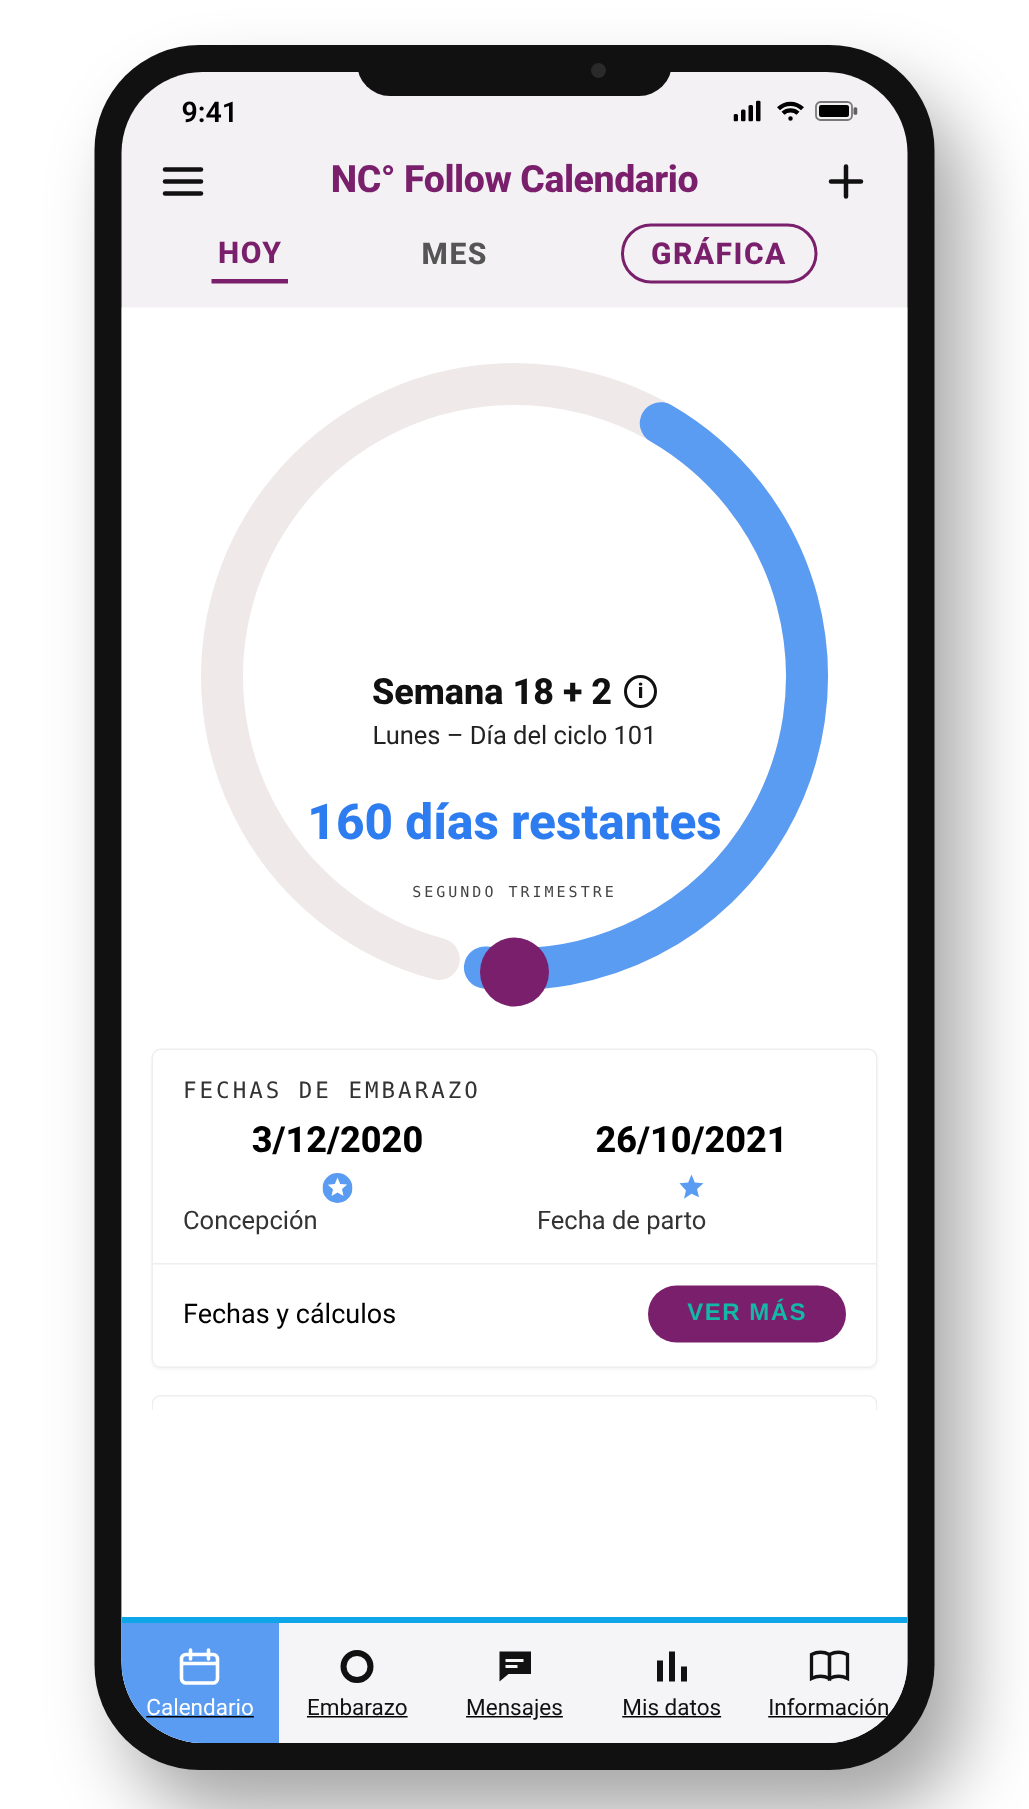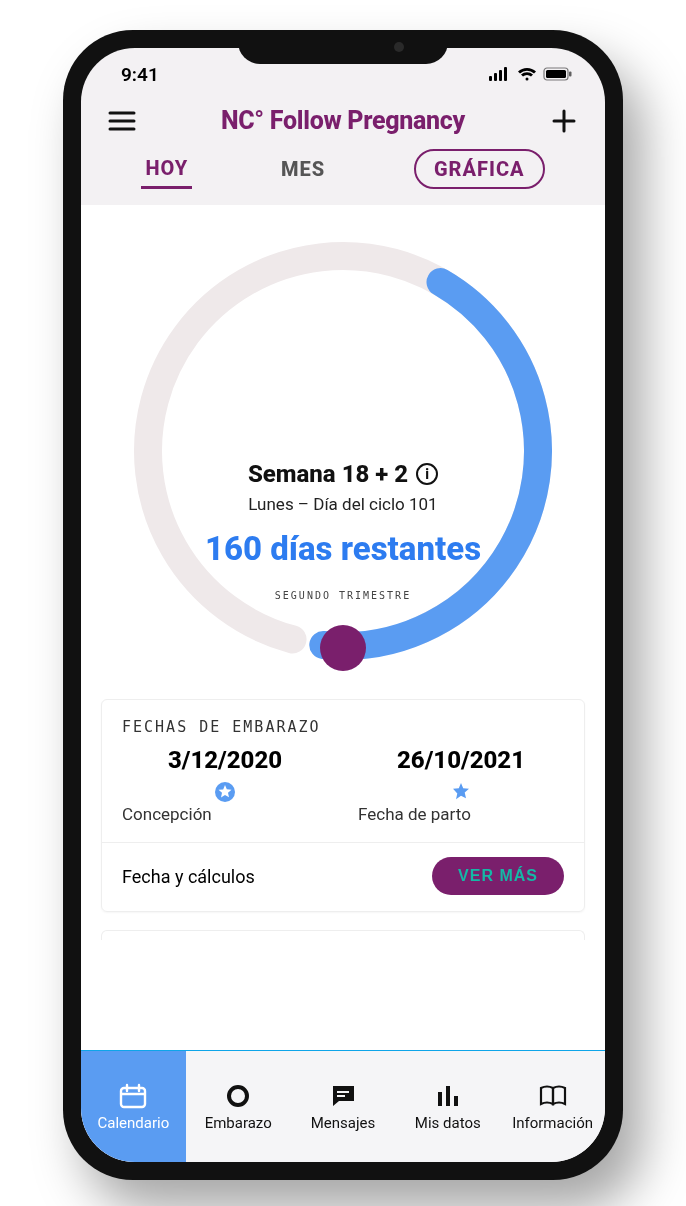--- a/index.html
+++ b/index.html
@@ -80,21 +80,21 @@
   }
   .ring-wrap { position:relative; width:440px; height:440px; margin-top:6px; }
   .ring-wrap svg { position:absolute; inset:0; }
   .ring-center {
     position:absolute; inset:0; display:flex; flex-direction:column; align-items:center; justify-content:flex-end;
     gap:6px; text-align:center;
   }
   .week-line { display:flex; align-items:center; gap:8px; font-size:24px; font-weight:800; color:#111;}
   .info-circle { width:22px;height:22px;border:2px solid #111;border-radius:50%; display:flex;align-items:center;justify-content:center;font-size:14px;font-weight:800;}
   .sub-line { font-size:17px; color:#222; }
-  .remaining { font-size:33px; font-weight:800; color:#2d7cf0; margin-top:9px;}
+  .remaining { font-size:33px; font-weight:800; color:#2d7cf0; margin-top:22px;}
   .trimester { font-family: ui-monospace, Menlo, Consolas, monospace; font-size:10px; letter-spacing:2px; color:#444; margin-top:16px;}
   .add-btn {
     width:46px;height:46px;border-radius:50%;background:#7a1f6c;color:#fff;
     display:flex;align-items:center;justify-content:center;font-size:30px;font-weight:300;margin-top:18px;
   }
   .card {
     margin-top:28px;
     width:100%;
     border:1px solid #eee;
     border-radius:6px;
@@ -113,23 +113,24 @@
   .ver-mas {
     background:#7a1f6c; color:#14b8a6; font-weight:800; letter-spacing:1px;
     border:none; border-radius:999px; padding:10px 26px; font-size:16px;
   }
   .next-card-hint {
     margin-top:18px; width:100%; height:10px; border:1px solid #eee; border-bottom:none;
     border-top-left-radius:6px; border-top-right-radius:6px;
   }
   .tab-bar {
     background:#f5f5f7;
-    border-top:1px solid #0ea5e9;
+    border-top:4px solid #0ea5e9;
     display:flex;
-    height:112px;
+    height:84px;
+    text-decoration:underline;
   }
   .tab-item {
     flex:1; display:flex; flex-direction:column; align-items:center; justify-content:center; gap:4px;
     font-size:15px; color:#111;
   }
   .tab-item.active { background:#5a9cf2; color:#fff; }
   .tab-icon { height:28px; display:flex; align-items:center; justify-content:center; }
 </style>
 </head>
 <body>
@@ -165,21 +166,21 @@
     </div>
 
     <div class="header">
       <div class="menu-icon">
         <svg width="28" height="22" viewBox="0 0 28 22">
             <line x1="2" y1="3" x2="26" y2="3" stroke="#111" stroke-width="3" stroke-linecap="round"></line>
             <line x1="2" y1="11" x2="26" y2="11" stroke="#111" stroke-width="3" stroke-linecap="round"></line>
             <line x1="2" y1="19" x2="26" y2="19" stroke="#111" stroke-width="3" stroke-linecap="round"></line>
           </svg>
       </div>
-      <div class="app-title">NC° Follow Pregnancy</div>
+      <div class="app-title">NC° Follow Calendario</div>
       <div class="plus-header">
         <svg width="26" height="26" viewBox="0 0 26 26">
             <line x1="13" y1="3" x2="13" y2="23" stroke="#111" stroke-width="3" stroke-linecap="round"></line>
             <line x1="3" y1="13" x2="23" y2="13" stroke="#111" stroke-width="3" stroke-linecap="round"></line>
           </svg>
       </div>
     </div>
 
     <div class="tabs">
       <div class="tab active">HOY</div>
@@ -233,21 +234,21 @@
                 <svg viewBox="0 0 20 20">
                     <path d="M10 1l2.2 5.3 5.8.5-4.3 3.8 1.3 5.6L10 13.8l-5 3.4 1.3-5.6L2 6.8l5.8-.5z" fill="#5a9cf2"></path>
                   </svg>
               </span>
             </div>
             <div class="date-lbl">Fecha de parto</div>
           </div>
         </div>
         <hr class="card-divider">
         <div class="card-footer">
-          <span class="footer-text">Fecha y cálculos</span>
+          <span class="footer-text">Fechas y cálculos</span>
           <button class="ver-mas">VER MÁS</button>
         </div>
       </div>
 
       <div class="next-card-hint"></div>
     </div>
 
     <div class="tab-bar">
       <div class="tab-item active">
         <span class="tab-icon">

